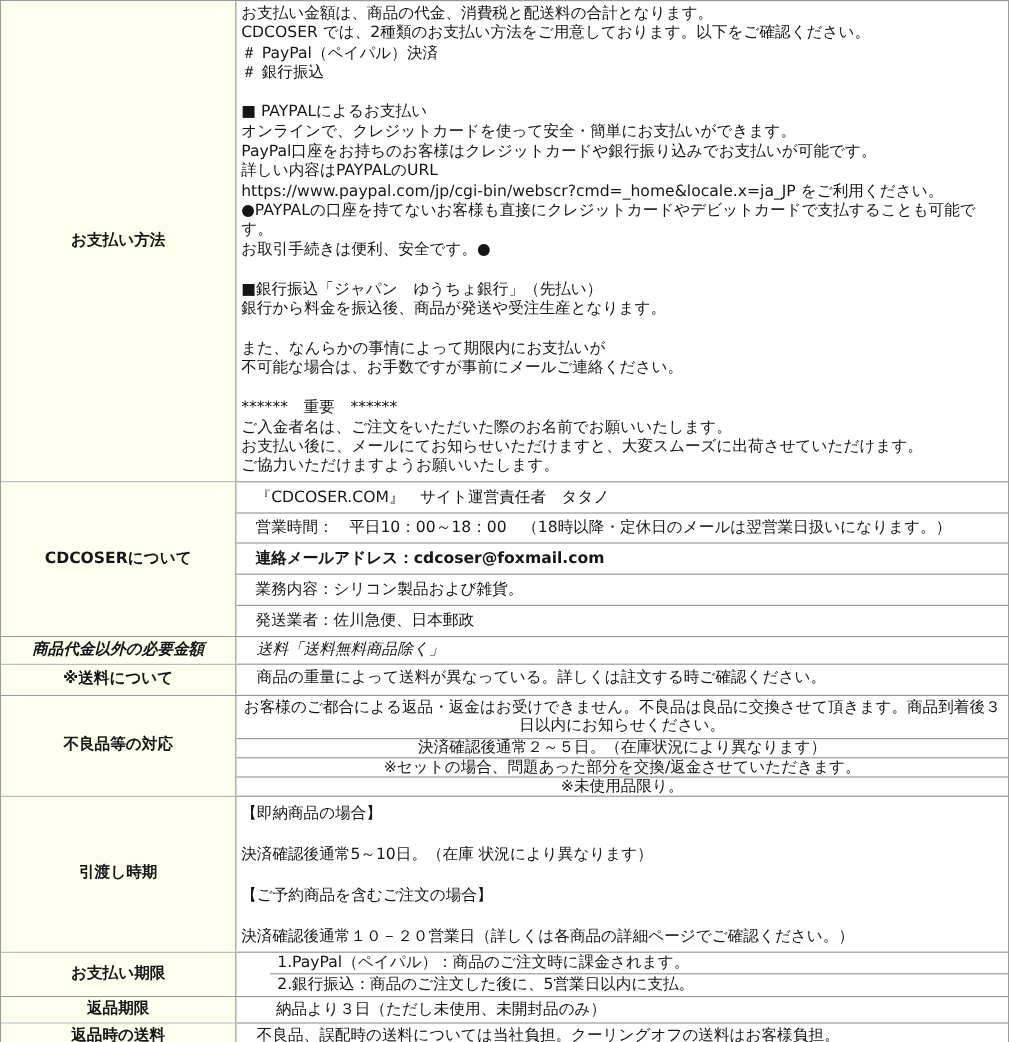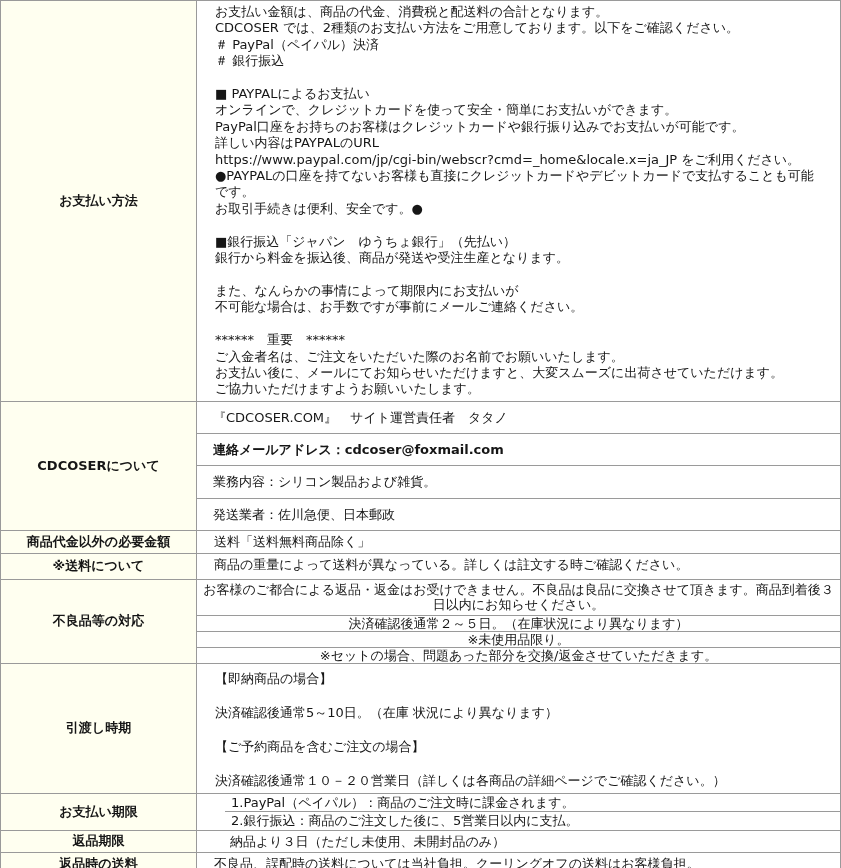--- a/index.html
+++ b/index.html
@@ -41,27 +41,27 @@
     line-height:16px;
     padding:2px 4px;
   }
   .content-cell{
     flex:1 1 auto;
     min-width:0;
   }
   .pre{
     white-space:pre-wrap;
     word-break:break-all;
-    padding:3px 18px;
+    padding:3px 4px;
     line-height:16.4px;
   }
   
   .row-0{min-height:397px;}
   .row-1{min-height:129px;}
-  .row-2{min-height:23px;}
+  .row-2{min-height:23px;font-style:italic;}
   .row-3{min-height:26px;}
   .row-4{min-height:83px;}
   .row-5{min-height:130px;}
   .row-6{min-height:36px;gap:28px;}
   .row-7{min-height:22px;gap:16px;}
   .row-8{min-height:22px;}
 
   .subs{
     display:flex;
     flex-direction:column;
@@ -123,20 +123,21 @@
 ******　重要　******
 ご入金者名は、ご注文をいただいた際のお名前でお願いいたします。
 お支払い後に、メールにてお知らせいただけますと、大変スムーズに出荷させていただけます。
 ご協力いただけますようお願いいたします。</div>
   </section>
 
   <section class="row row-1">
     <div class="label-cell">CDCOSERについて</div>
     <div class="content-cell subs">
       <div class="sub">『CDCOSER.COM』　サイト運営責任者　タタノ</div>
+      <div class="sub">営業時間：　平日10：00～18：00　（18時以降・定休日のメールは翌営業日扱いになります。）</div>
       <div class="sub bold">連絡メールアドレス：cdcoser@foxmail.com</div>
       <div class="sub">業務内容：シリコン製品および雑貨。</div>
       <div class="sub">発送業者：佐川急便、日本郵政</div>
     </div>
   </section>
 
   <section class="row row-2">
     <div class="label-cell">商品代金以外の必要金額</div>
     <div class="content-cell pre">送料「送料無料商品除く」</div>
   </section>
@@ -144,22 +145,22 @@
   <section class="row row-3">
     <div class="label-cell">※送料について</div>
     <div class="content-cell pre">商品の重量によって送料が異なっている。詳しくは註文する時ご確認ください。</div>
   </section>
 
   <section class="row row-4">
     <div class="label-cell">不良品等の対応</div>
     <div class="content-cell subs">
       <div class="sub sub-first">お客様のご都合による返品・返金はお受けできません。不良品は良品に交換させて頂きます。商品到着後３日以内にお知らせください。</div>
       <div class="sub">決済確認後通常２～５日。（在庫状況により異なります）</div>
+      <div class="sub">※セットの場合、問題あった部分を交換/返金させていただきます。</div>
       <div class="sub">※未使用品限り。</div>
-      <div class="sub">※セットの場合、問題あった部分を交換/返金させていただきます。</div>
     </div>
   </section>
 
   <section class="row row-5">
     <div class="label-cell">引渡し時期</div>
     <div class="content-cell pre">【即納商品の場合】
 
 決済確認後通常5～10日。（在庫 状況により異なります）
 
 【ご予約商品を含むご注文の場合】

